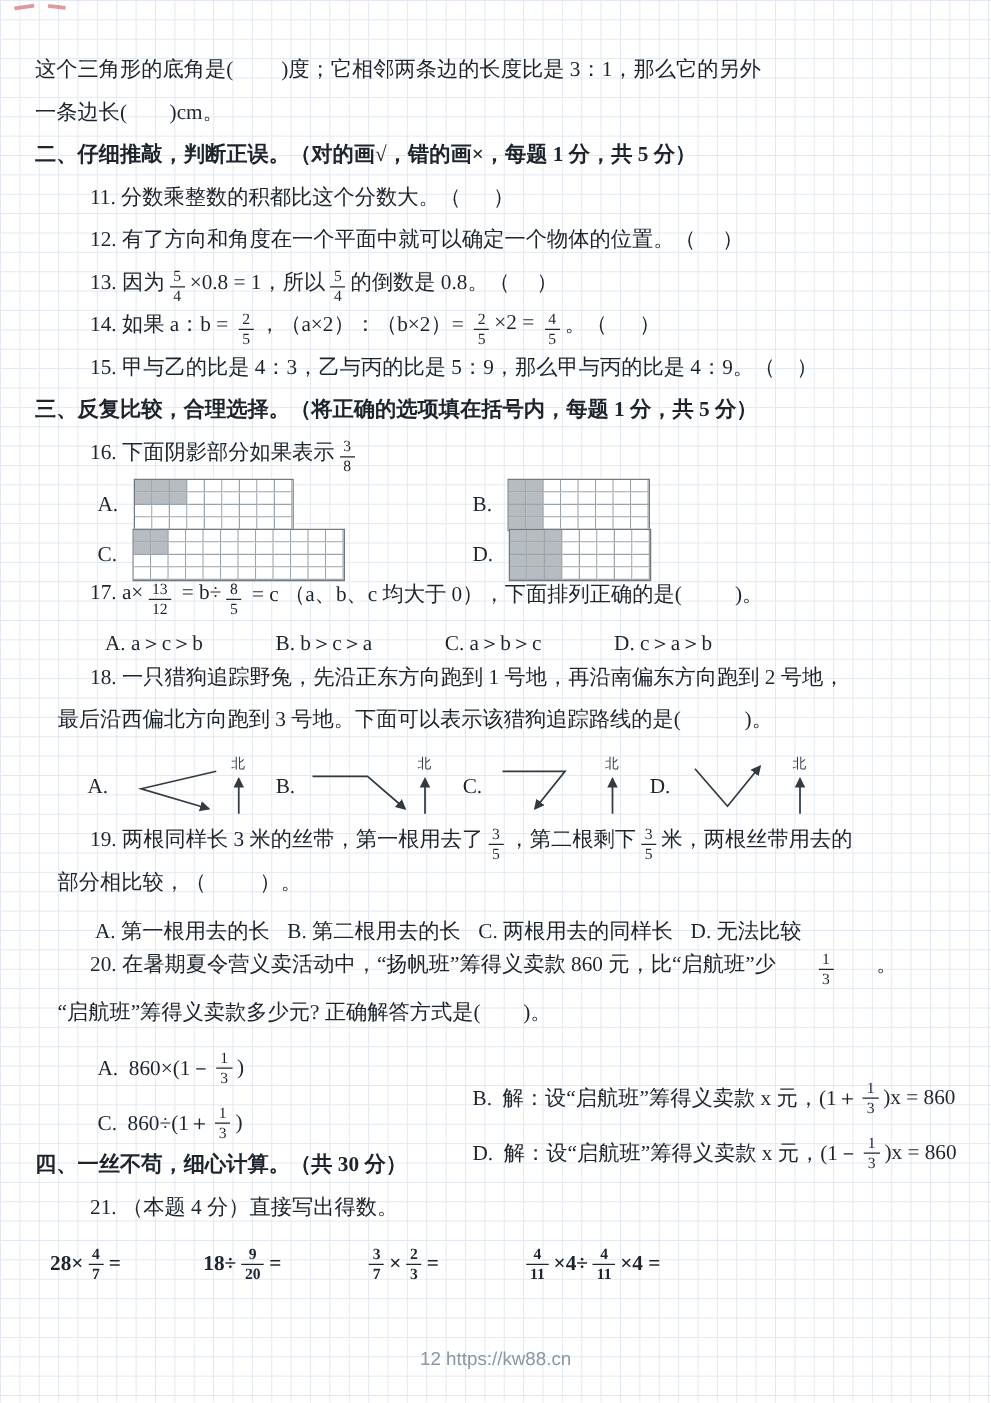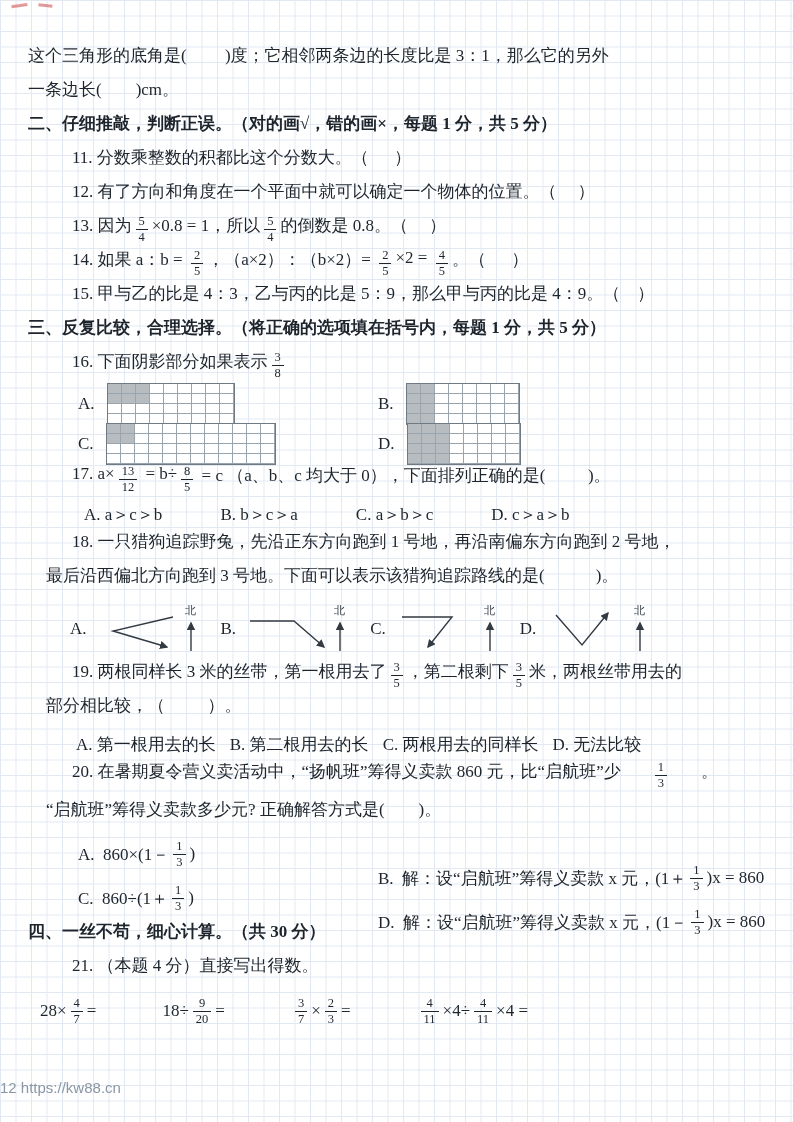--- a/index.html
+++ b/index.html
@@ -41,24 +41,24 @@
   svg.route polyline, svg.route line{fill:none;stroke:#333a42;stroke-width:1.4;}
   svg.route text{font-size:11px;fill:#333a42;font-family:"Liberation Serif",serif;}
   
   .q20row{display:flex;align-items:center;height:44px;margin-left:78px;}
   .q20row .left{width:300px;display:flex;align-items:center;}
   .q20row .right{display:flex;align-items:center;margin-top:48px;}
   .q20row .right span{white-space:pre;}
   .q20row .left span{white-space:pre;}
   
   .q21row{display:flex;margin-left:40px;height:46px;align-items:center;gap:66px;}
-  .expr{display:flex;align-items:center;}
+  .expr{display:flex;align-items:center;font-weight:bold;}
   .expr span{white-space:pre;}
   
-  .footer{position:absolute;left:0;bottom:26px;width:100%;text-align:left;
+  .footer{position:absolute;left:0;bottom:26px;width:100%;text-align:center;
           color:#8a97a4;font-size:15px;font-family:"Liberation Sans",sans-serif;}
   
   .artifact{position:absolute;top:4px;height:8px;border-top:3px solid rgba(198,52,52,.5);}
   .a1{left:12px;width:16px;transform:rotate(-8deg);}
   .a2{left:38px;width:14px;transform:rotate(6deg);}
 </style>
 </head>
 <body>
 
 <div class="artifact a1"></div>

